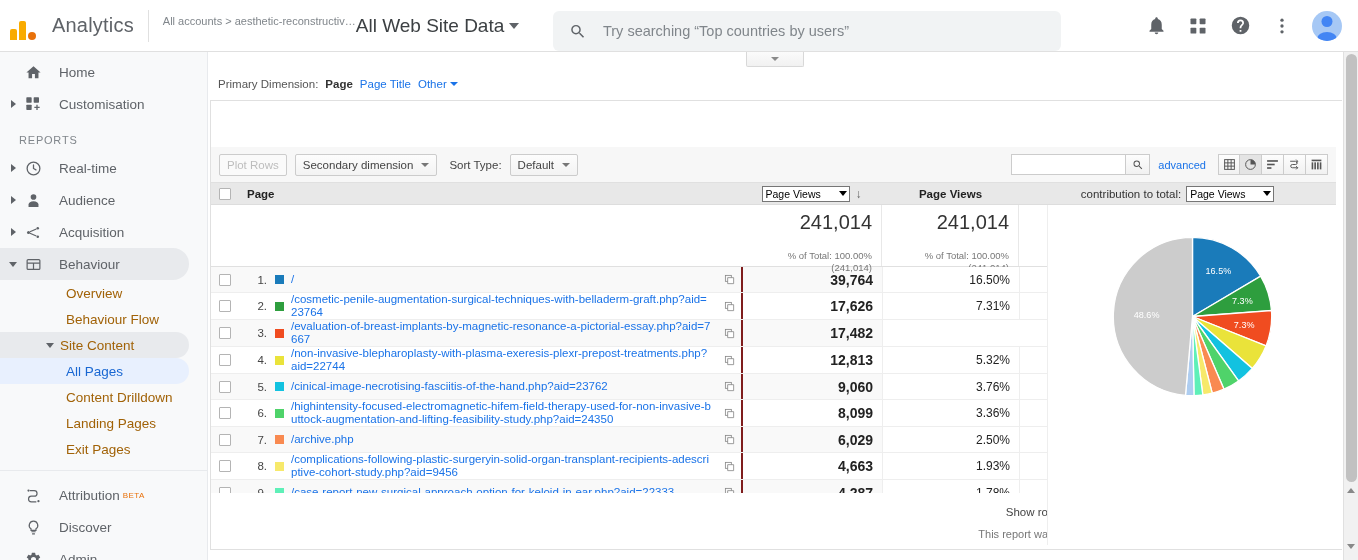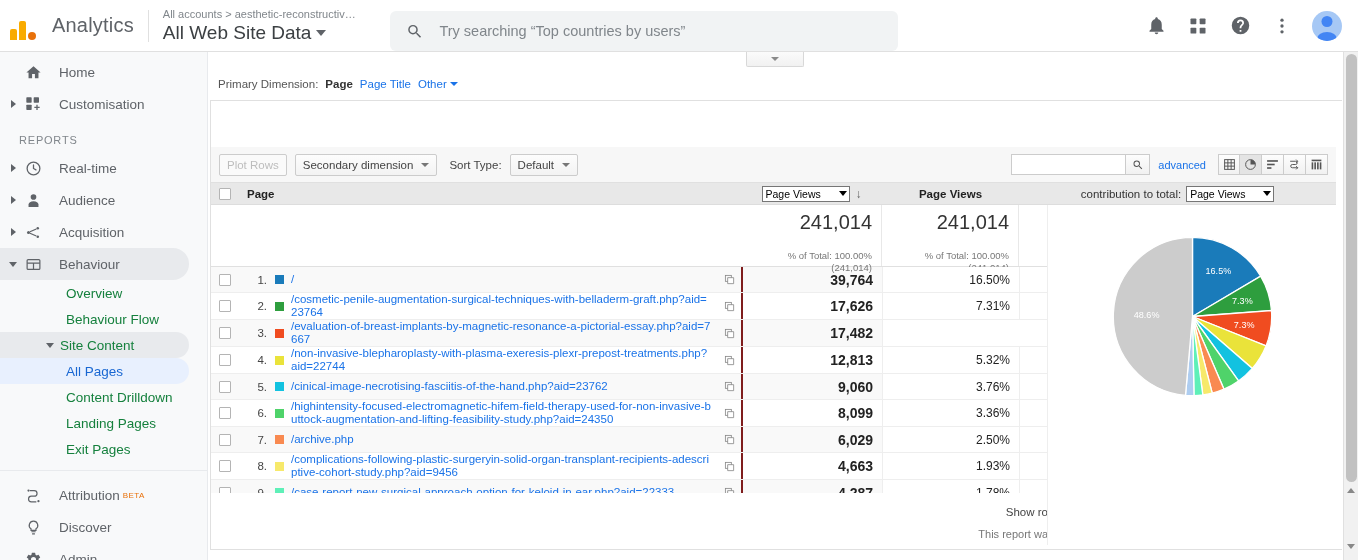--- a/index.html
+++ b/index.html
@@ -19,21 +19,21 @@
   .ga-logo { margin-left: 10px; width: 32px; height: 28px; display: flex; align-items: flex-end; gap: 2px; }
   .ga-bar { width: 7px; border-radius: 2px 2px 0 0; }
   .ga-b1 { height: 11px; background: #f9ab00; }
   .ga-b2 { height: 19px; background: #f9ab00; }
   .ga-b3 { height: 11px; background: #e8710a; border-radius: 50%; height: 8px; width: 8px; }
   .brand {
     font-size: 20px; color: #5f6368; margin-left: 10px; letter-spacing: .2px;
     font-weight: 400;
   }
   .vdivider { width: 1px; height: 32px; background: #e0e0e0; margin: 0 14px; }
-  .acct { display: flex; flex-direction: column; justify-content: center; }
+  .acct { display: flex; flex-direction: row; justify-content: center; }
   .acct-crumb { font-size: 11px; color: #80868b; line-height: 14px; }
   .acct-view {
     font-size: 19px; color: #3c4043; line-height: 24px; font-weight: 400;
     display: flex; align-items: center; gap: 5px; cursor: pointer;
   }
   .caret-dn {
     width: 0; height: 0; border-left: 5px solid transparent;
     border-right: 5px solid transparent; border-top: 6px solid #5f6368;
   }
   .searchbox {
@@ -80,21 +80,21 @@
   .tri-d { width: 0; height: 0; border-left: 4px solid transparent; border-right: 4px solid transparent; border-top: 5px solid #5f6368; }
   .nav-ico { width: 24px; flex: 0 0 24px; display: flex; align-items: center; justify-content: center; color: #5f6368; }
   .nav-label { margin-left: 14px; white-space: nowrap; }
   .nav-item.sel { background: #e8eaed; border-radius: 0 16px 16px 0; margin-right: 18px; }
   .nav-section {
     font-size: 11px; color: #80868b; letter-spacing: .8px;
     padding: 14px 0 6px 19px; font-weight: 400;
   }
   .sub-item {
     height: 26px; display: flex; align-items: center; cursor: pointer;
-    color: #15803d; padding-left: 66px; font-size: 13.5px; white-space: nowrap;
+    color: #a16207; padding-left: 66px; font-size: 13.5px; white-space: nowrap;
   }
   .sub-item.grp { padding-left: 46px; background: #e8eaed; border-radius: 0 16px 16px 0; margin-right: 18px; }
   .sub-item.grp .tri-d { margin-right: 6px; }
   .sub-item.active { background: #e8f0fe; color: #1967d2; border-radius: 0 16px 16px 0; margin-right: 18px; }
   .sb-sep { height: 1px; background: #e8eaed; margin: 8px 0; }
   .beta {
     font-size: 8px; color: #e8710a; vertical-align: super; margin-left: 3px; letter-spacing: .4px;
   }
 
   

